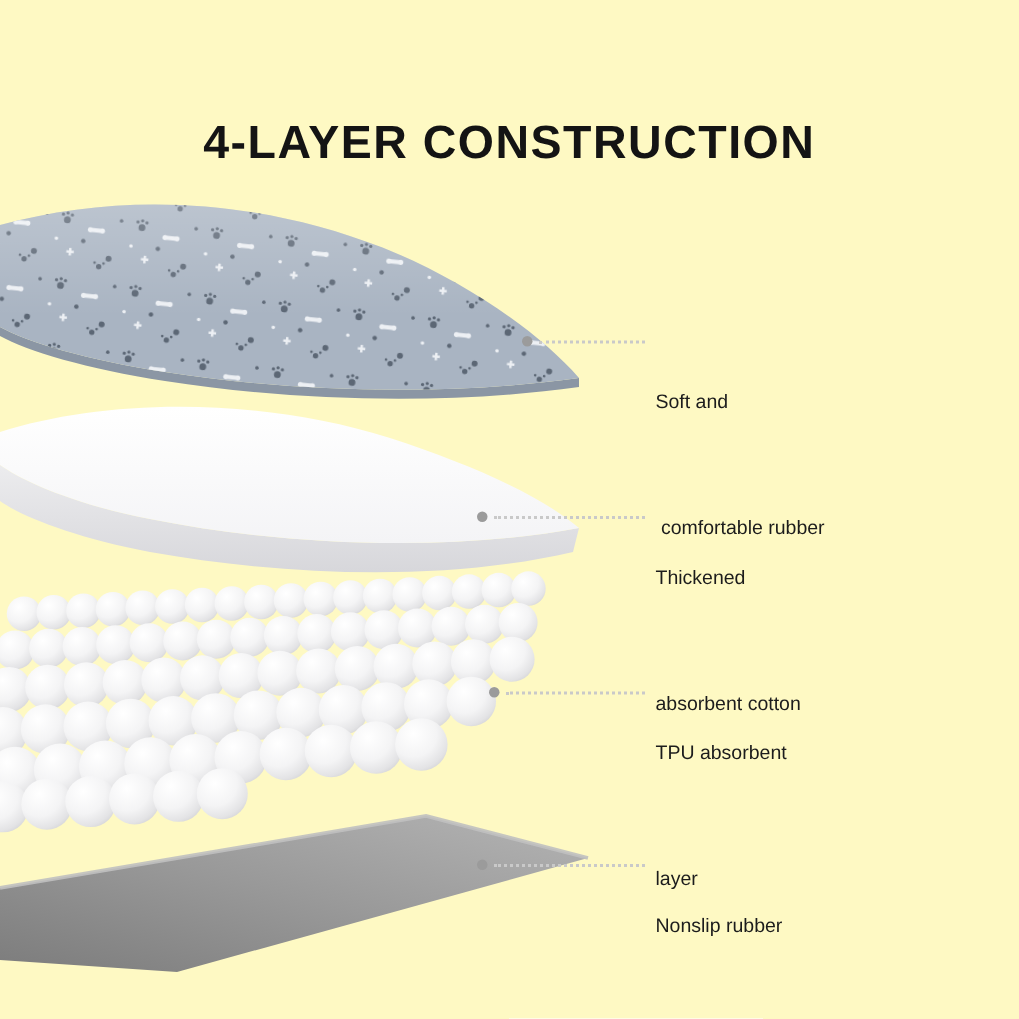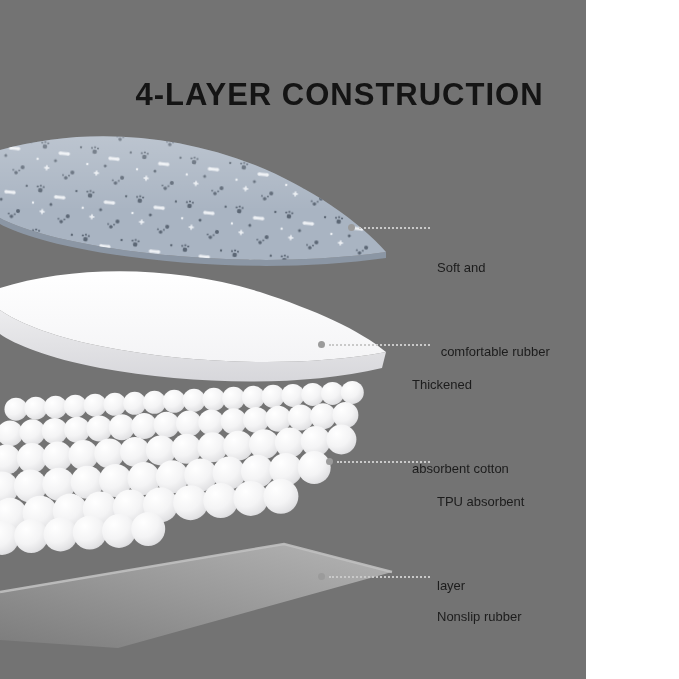--- a/index.html
+++ b/index.html
@@ -1,19 +1,19 @@
 <!DOCTYPE html>
 <html><head>
 <meta charset="utf-8">
 <style>
   html,body{margin:0;padding:0;background:#ffffff;}
   #canvas{
     position:relative;
-    width:586px;height:679px;
-    background:#737373;
+    width:679px;height:679px;
+    background:#fef9c3;
     overflow:hidden;
     font-family:"Liberation Sans", sans-serif;
   }
   .page-title{
     position:absolute;
     top:56px;left:0;width:679px;
     text-align:center;
     font-size:31px;
     font-weight:800;
     letter-spacing:1px;
@@ -202,21 +202,21 @@
     <span class="leader" style="left:359px;top:227px;width:71px"></span>
     <div class="callout-text" style="left:437px;top:198px">
       <div>Soft and</div>
       <div> comfortable rubber</div>
     </div>
   </div>
 
   <div class="callout">
     <span class="dot" style="left:318px;top:341px"></span>
     <span class="leader" style="left:329px;top:344px;width:101px"></span>
-    <div class="callout-text" style="left:412px;top:315px">
+    <div class="callout-text" style="left:437px;top:315px">
       <div>Thickened</div>
       <div>absorbent cotton</div>
     </div>
   </div>
 
   <div class="callout">
     <span class="dot" style="left:326px;top:458px"></span>
     <span class="leader" style="left:337px;top:461px;width:93px"></span>
     <div class="callout-text" style="left:437px;top:432px">
       <div>TPU absorbent</div>

